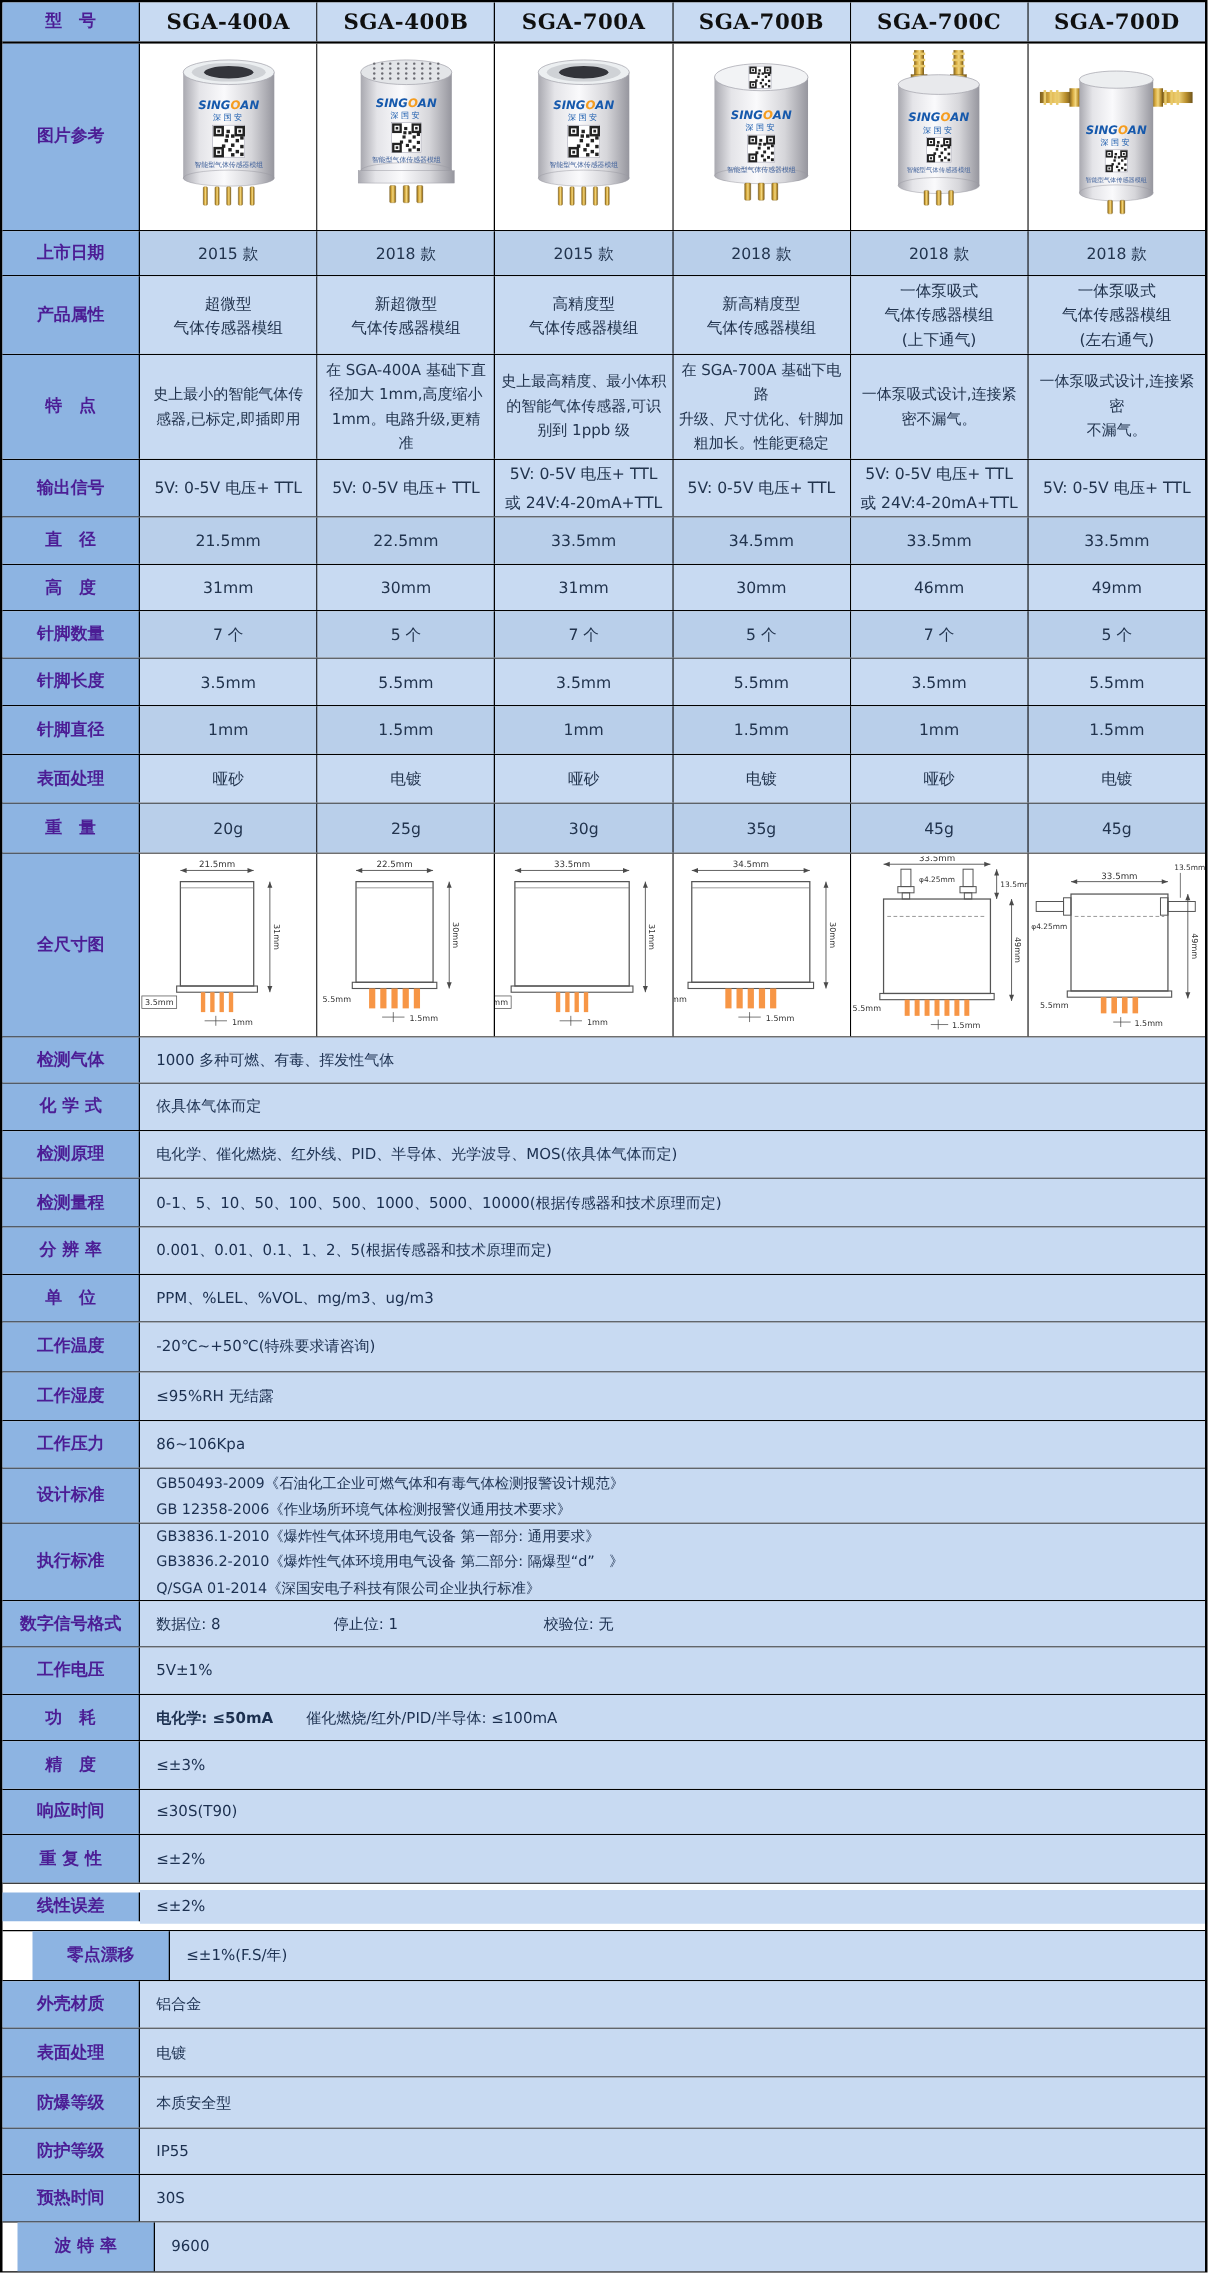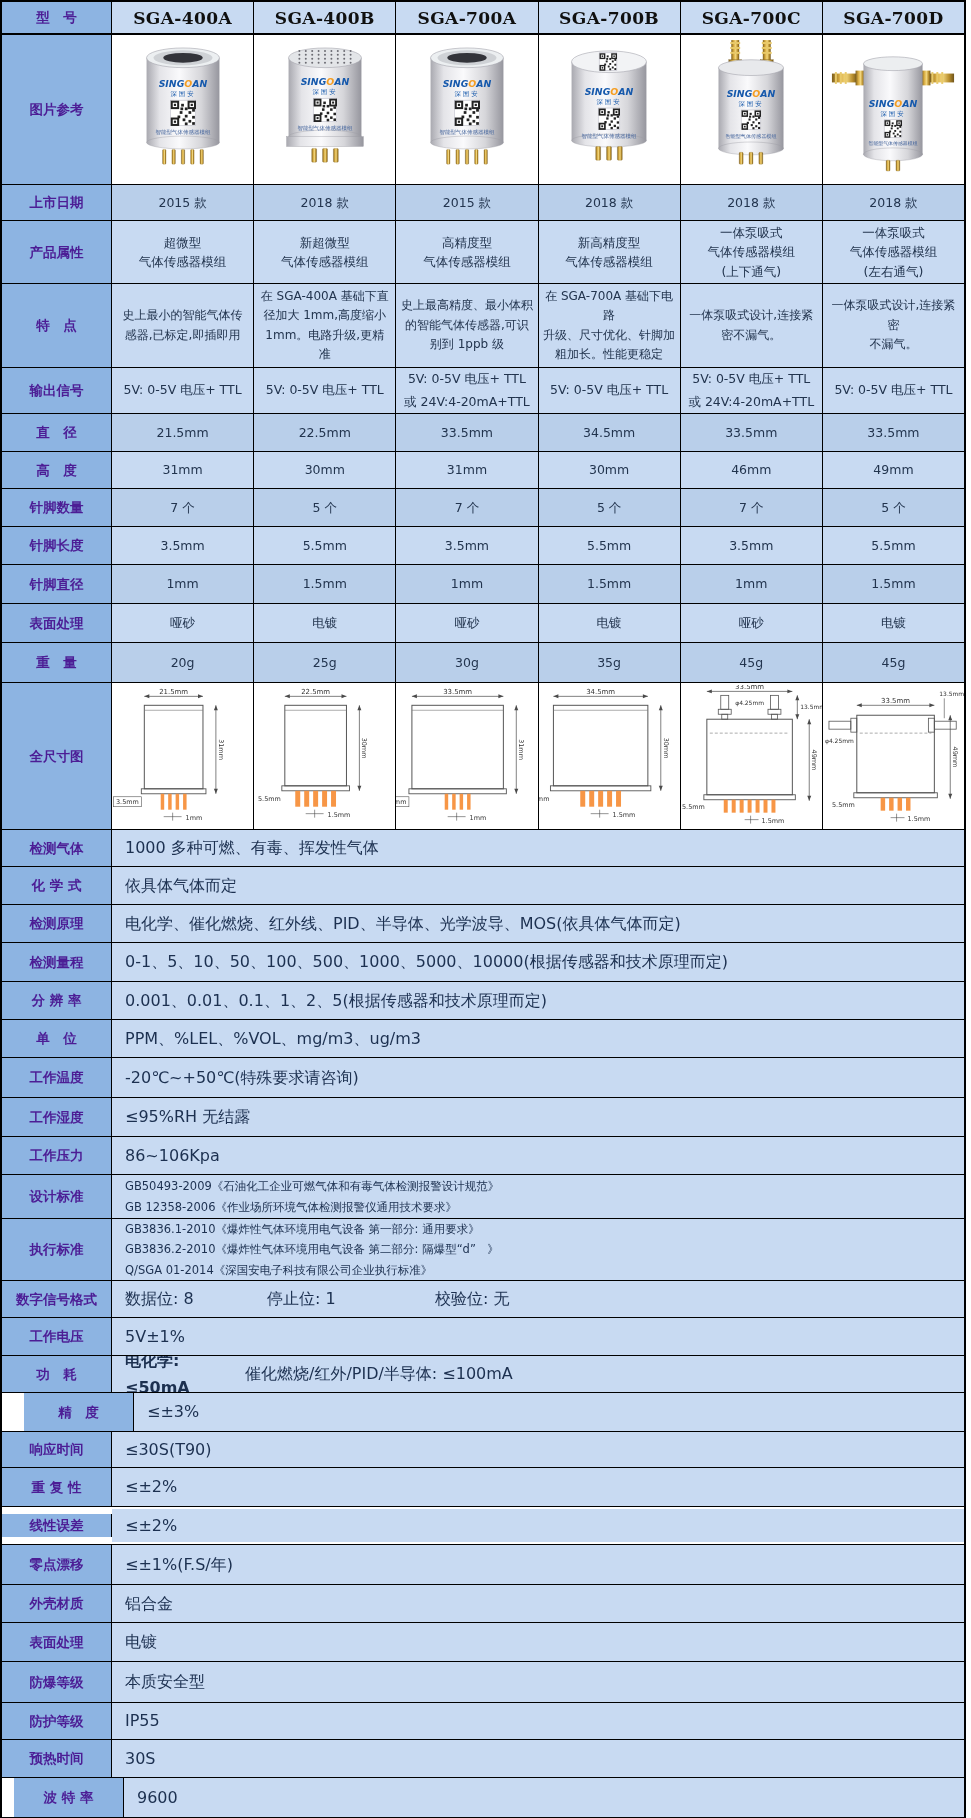--- a/index.html
+++ b/index.html
@@ -18,21 +18,21 @@
   .model-cell{flex:1;background:#C8DAF2;font-family:"DejaVu Serif","Liberation Serif",serif;
               font-weight:bold;font-size:17px;color:#101010;letter-spacing:.4px;}
   .value-cell{flex:1;background:#C8DAF2;font-size:12.5px;white-space:pre-line;
               line-height:1.75;padding:2px 6px;}
   .dark{background:#B9CFEA;}
   .white-cell{flex:1;background:#fff;padding:0;}
   .row-attribute .value-cell{line-height:1.55;}
   .row-features .value-cell{line-height:1.62;font-size:12px;padding:2px 3px;}
   .row-output .value-cell{line-height:1.8;}
   .full-value{flex:1;background:#C8DAF2;justify-content:flex-start;text-align:left;
-              padding:3px 6px 3px 13px;font-size:16px;white-space:pre-wrap;line-height:1.7;color:#1c3050;}
+              padding:3px 6px 3px 13px;font-size:12px;white-space:pre-wrap;line-height:1.7;color:#1c3050;}
   .row-design-std .full-value,.row-exec-std .full-value{font-size:11.5px;line-height:1.75;}
   .seg{display:inline-block;}
   .val-digital-format .seg:nth-child(1){width:142px;}
   .val-digital-format .seg:nth-child(2){width:168px;}
   .val-consumption .seg:nth-child(1){width:120px;font-weight:bold;}
   svg{display:block;}
 </style>
 </head>
 <body>
 
@@ -785,37 +785,37 @@
       <div class="cell full-value val-digital-format"><span class="seg">数据位: 8</span><span class="seg">停止位: 1</span><span class="seg">校验位: 无</span></div>
     </div>
     <div class="row row-voltage" style="height: 38px;">
       <div class="cell label-cell">工作电压</div>
       <div class="cell full-value val-voltage">5V±1%</div>
     </div>
     <div class="row row-consumption" style="height: 37px;">
       <div class="cell label-cell">功　耗</div>
       <div class="cell full-value val-consumption"><span class="seg">电化学: ≤50mA</span><span class="seg">催化燃烧/红外/PID/半导体: ≤100mA</span></div>
     </div>
-    <div class="row row-accuracy" style="height: 39px; padding-left: 22px;">
+    <div class="row row-accuracy" style="height: 39px;">
       <div class="cell label-cell">精　度</div>
       <div class="cell full-value val-accuracy">≤±3%</div>
     </div>
     <div class="row row-response" style="height: 36px;">
       <div class="cell label-cell">响应时间</div>
       <div class="cell full-value val-response">≤30S(T90)</div>
     </div>
     <div class="row row-repeatability" style="height: 39px;">
       <div class="cell label-cell">重 复 性</div>
       <div class="cell full-value val-repeatability">≤±2%</div>
     </div>
     <div class="row row-linearity" style="height: 38px; align-items: center;">
       <div class="cell label-cell">线性误差</div>
       <div class="cell full-value val-linearity">≤±2%</div>
     </div>
-    <div class="row row-drift" style="height: 40px;">
+    <div class="row row-drift" style="height: 40px; padding-left: 24px;">
       <div class="cell label-cell">零点漂移</div>
       <div class="cell full-value val-drift">≤±1%(F.S/年)</div>
     </div>
     <div class="row row-shell" style="height: 38px;">
       <div class="cell label-cell">外壳材质</div>
       <div class="cell full-value val-shell">铝合金</div>
     </div>
     <div class="row row-surface2" style="height: 39px;">
       <div class="cell label-cell">表面处理</div>
       <div class="cell full-value val-surface2">电镀</div>

